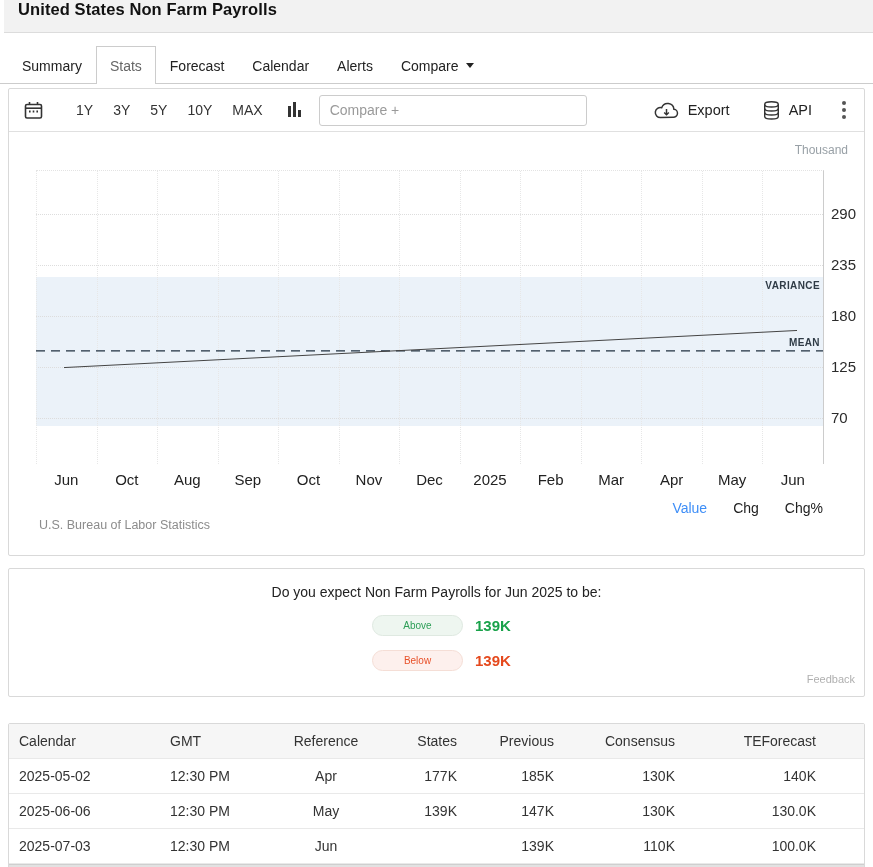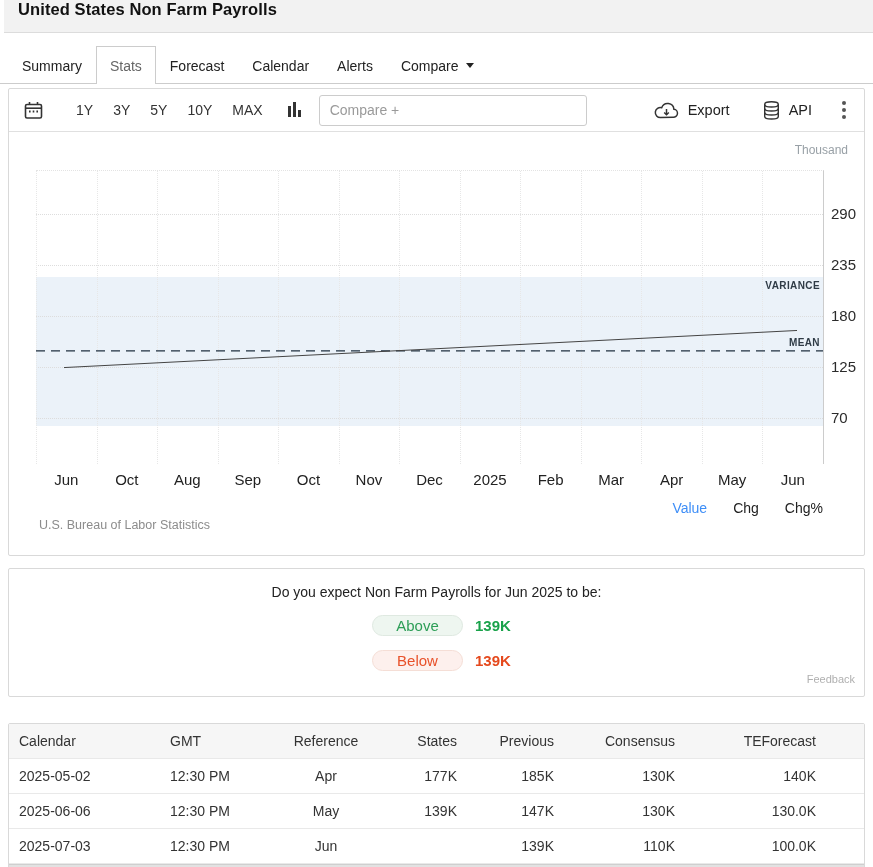--- a/index.html
+++ b/index.html
@@ -44,21 +44,21 @@
   .src{position:absolute;left:30px;top:386px;font-size:12.5px;color:#8c8c8c;}
   .modes{position:absolute;right:41px;top:368px;display:flex;gap:26px;font-size:14px;margin-left:24px;}
   .mode{color:#222;cursor:pointer;}
   .mode.active{color:#3e8ef7;}
   svg.overlay{position:absolute;left:0;top:0;overflow:visible;}
   
   #pollPanel{left:8px;top:568px;width:857px;height:129px;}
   .poll-q{text-align:center;margin-top:15px;font-size:14px;color:#222;}
   .poll-row{position:absolute;left:363px;display:flex;align-items:center;gap:6px;}
   .poll-btn{width:91px;height:21px;display:flex;align-items:center;justify-content:center;
-            font-size:15px;border:1px solid;border-radius:11px;cursor:pointer;box-sizing:border-box;}
+            font-size:10px;border:1px solid;border-radius:11px;cursor:pointer;box-sizing:border-box;}
   .poll-btn.above{color:#2d9e57;background:#eef6f0;border-color:#dfe9e1;}
   .poll-btn.below{color:#e8512a;background:#fdf0ed;border-color:#f5ded6;}
   .poll-val{font-size:15px;font-weight:bold;margin-left:6px;}
   .poll-val.above{color:#19a24a;}
   .poll-val.below{color:#e5491d;}
   .feedback{position:absolute;right:9px;top:104px;font-size:11px;color:#b0b0b0;cursor:pointer;}
   
   #tablePanel{left:8px;top:723px;width:857px;}
   table{border-collapse:collapse;table-layout:fixed;width:855px;font-size:14px;color:#333;}
   th{font-weight:normal;background:#f6f6f6;color:#333;}

